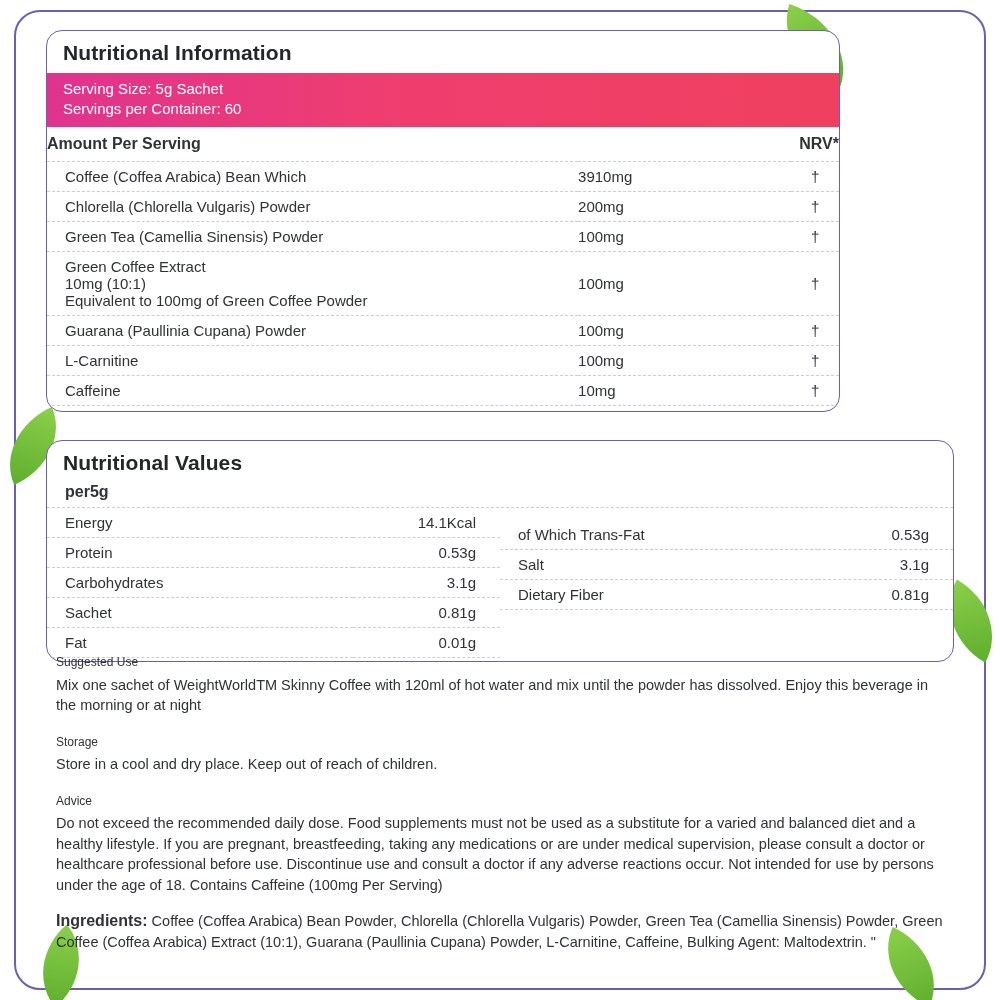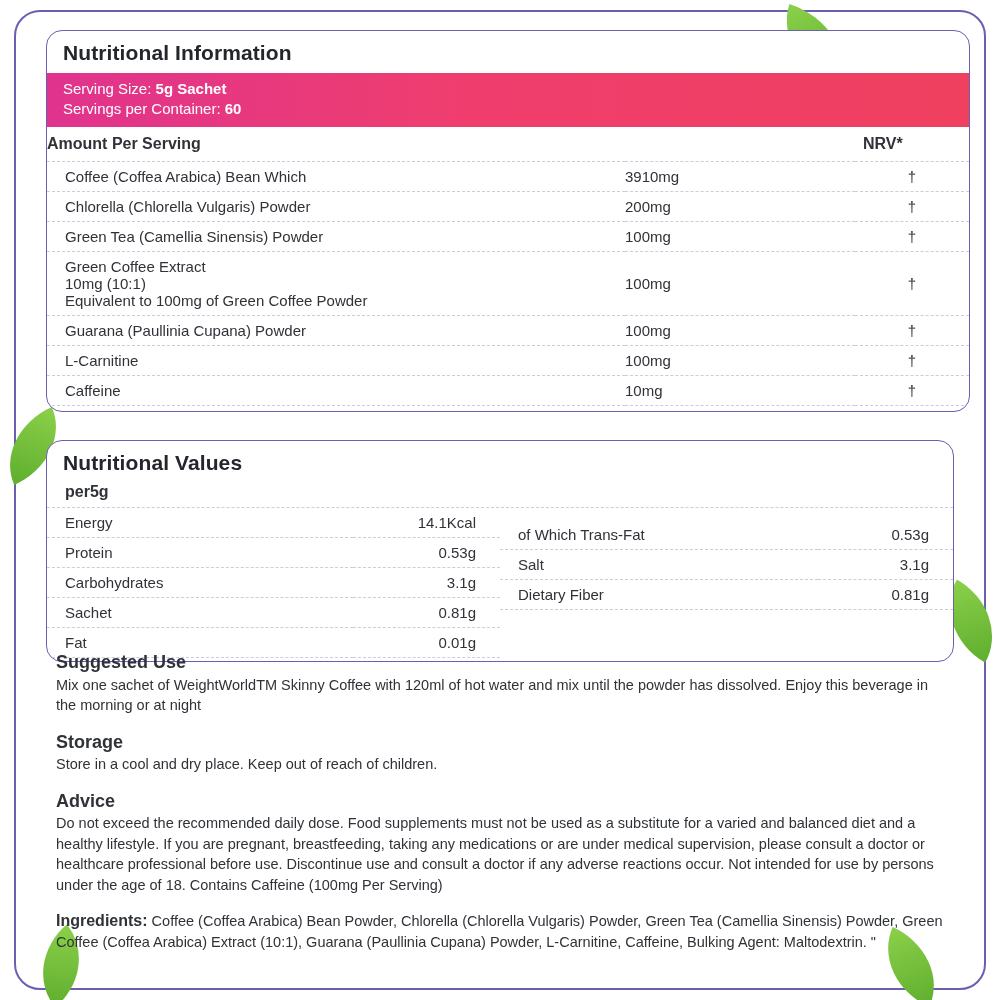--- a/index.html
+++ b/index.html
@@ -52,38 +52,38 @@
     position: absolute;
     border: 1.5px solid #6a5fb0;
     border-radius: 16px;
     background: #ffffff;
     box-sizing: border-box;
     overflow: hidden;
   }
   .card-ni {
     left: 46px;
     top: 30px;
-    width: 924px;
+    width: 794px;
     height: 382px;
   }
   .card-title {
     font-size: 21px;
     font-weight: bold;
     color: #23262b;
     padding: 10px 0 8px 16px;
     letter-spacing: .1px;
   }
   .serving-band {
     background: linear-gradient(90deg, #e0338e 0%, #ef3e6e 45%, #f0405f 100%);
     color: #ffffff;
     padding: 6px 16px 8px 16px;
     font-size: 15px;
     line-height: 20px;
   }
-  .serving-band b { font-weight: bold; margin-top: 9px; }
+  .serving-band b { font-weight: normal; margin-top: 9px; }
 
   .ni-table {
     width: 100%;
     border-collapse: collapse;
     font-size: 15px;
   }
   .ni-table td {
     padding: 6px 0;
     vertical-align: middle;
   }
@@ -144,22 +144,22 @@
   .sections {
     position: absolute;
     left: 56px;
     top: 652px;
     width: 896px;
     font-size: 14.5px;
     line-height: 20.5px;
     color: #2f3237;
   }
   .sec-head {
-    font-weight: bold;
-    font-size: 18px;
+    font-weight: normal;
+    font-size: 12px;
     margin: 0 0 2px 0;
   }
   .sec-body { margin: 0 0 16px 0; }
   .ingredients { margin-top: 4px; }
   .ingredients .ing-label {
     font-weight: bold;
     font-size: 16px;
   }
 </style>
 </head>

